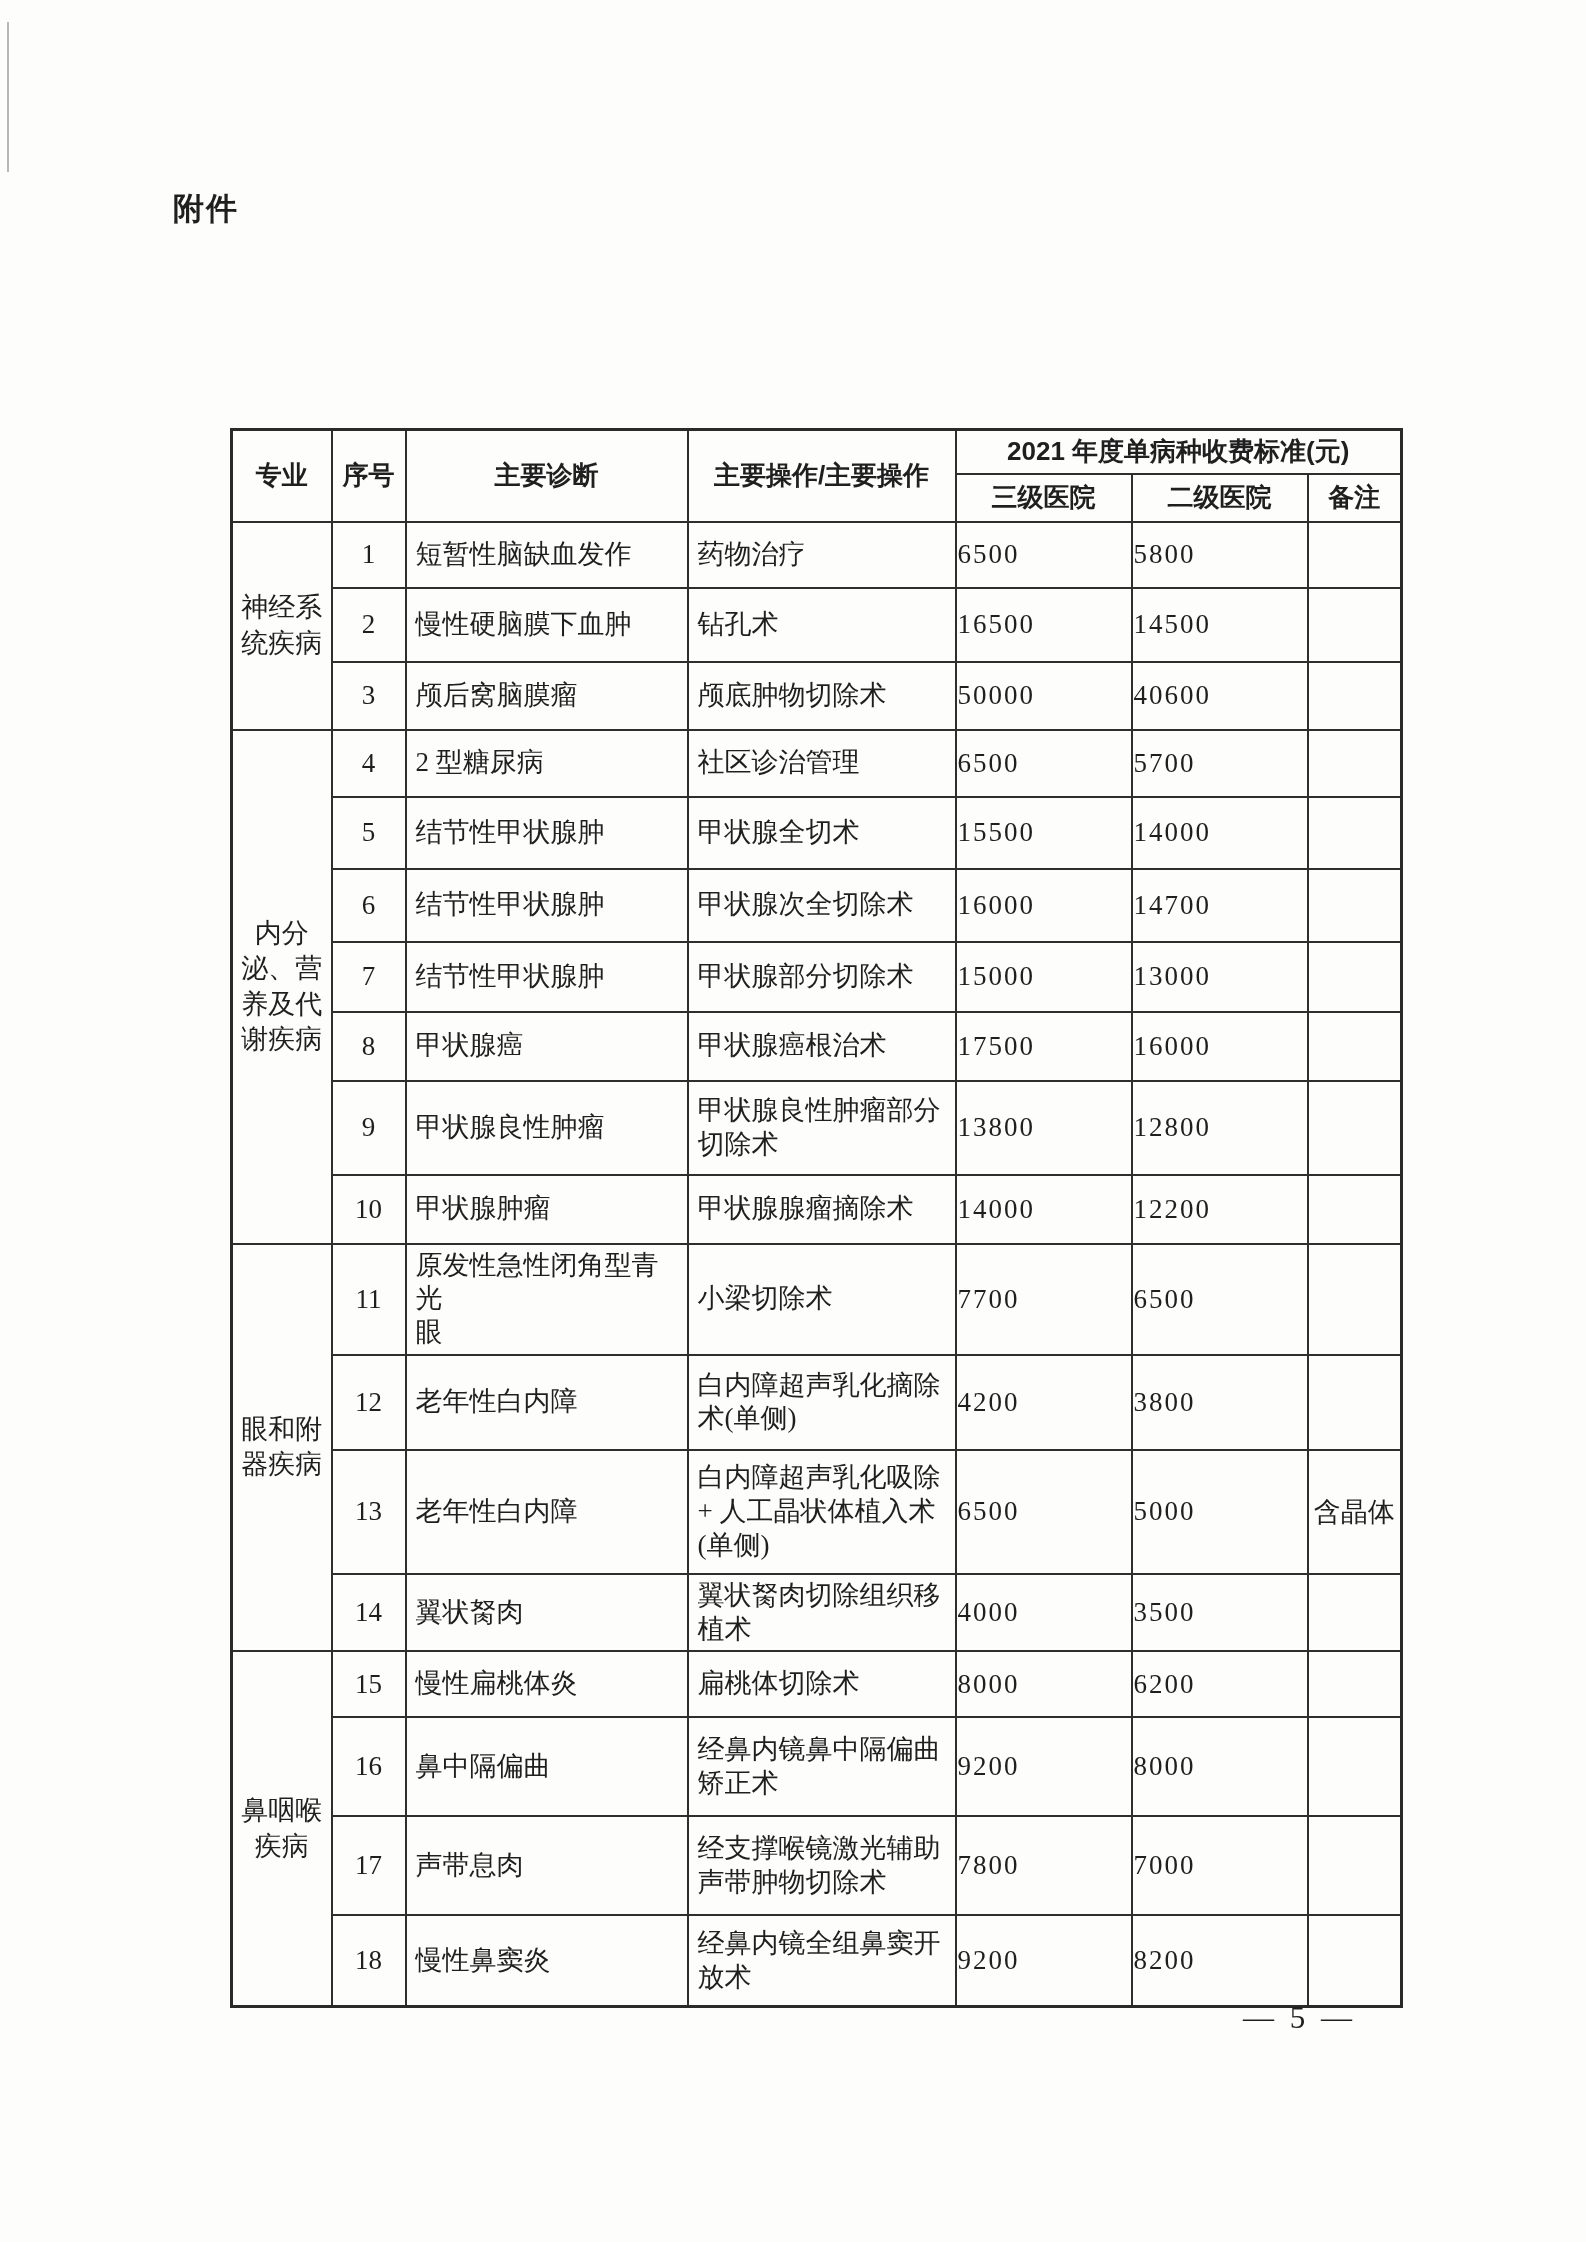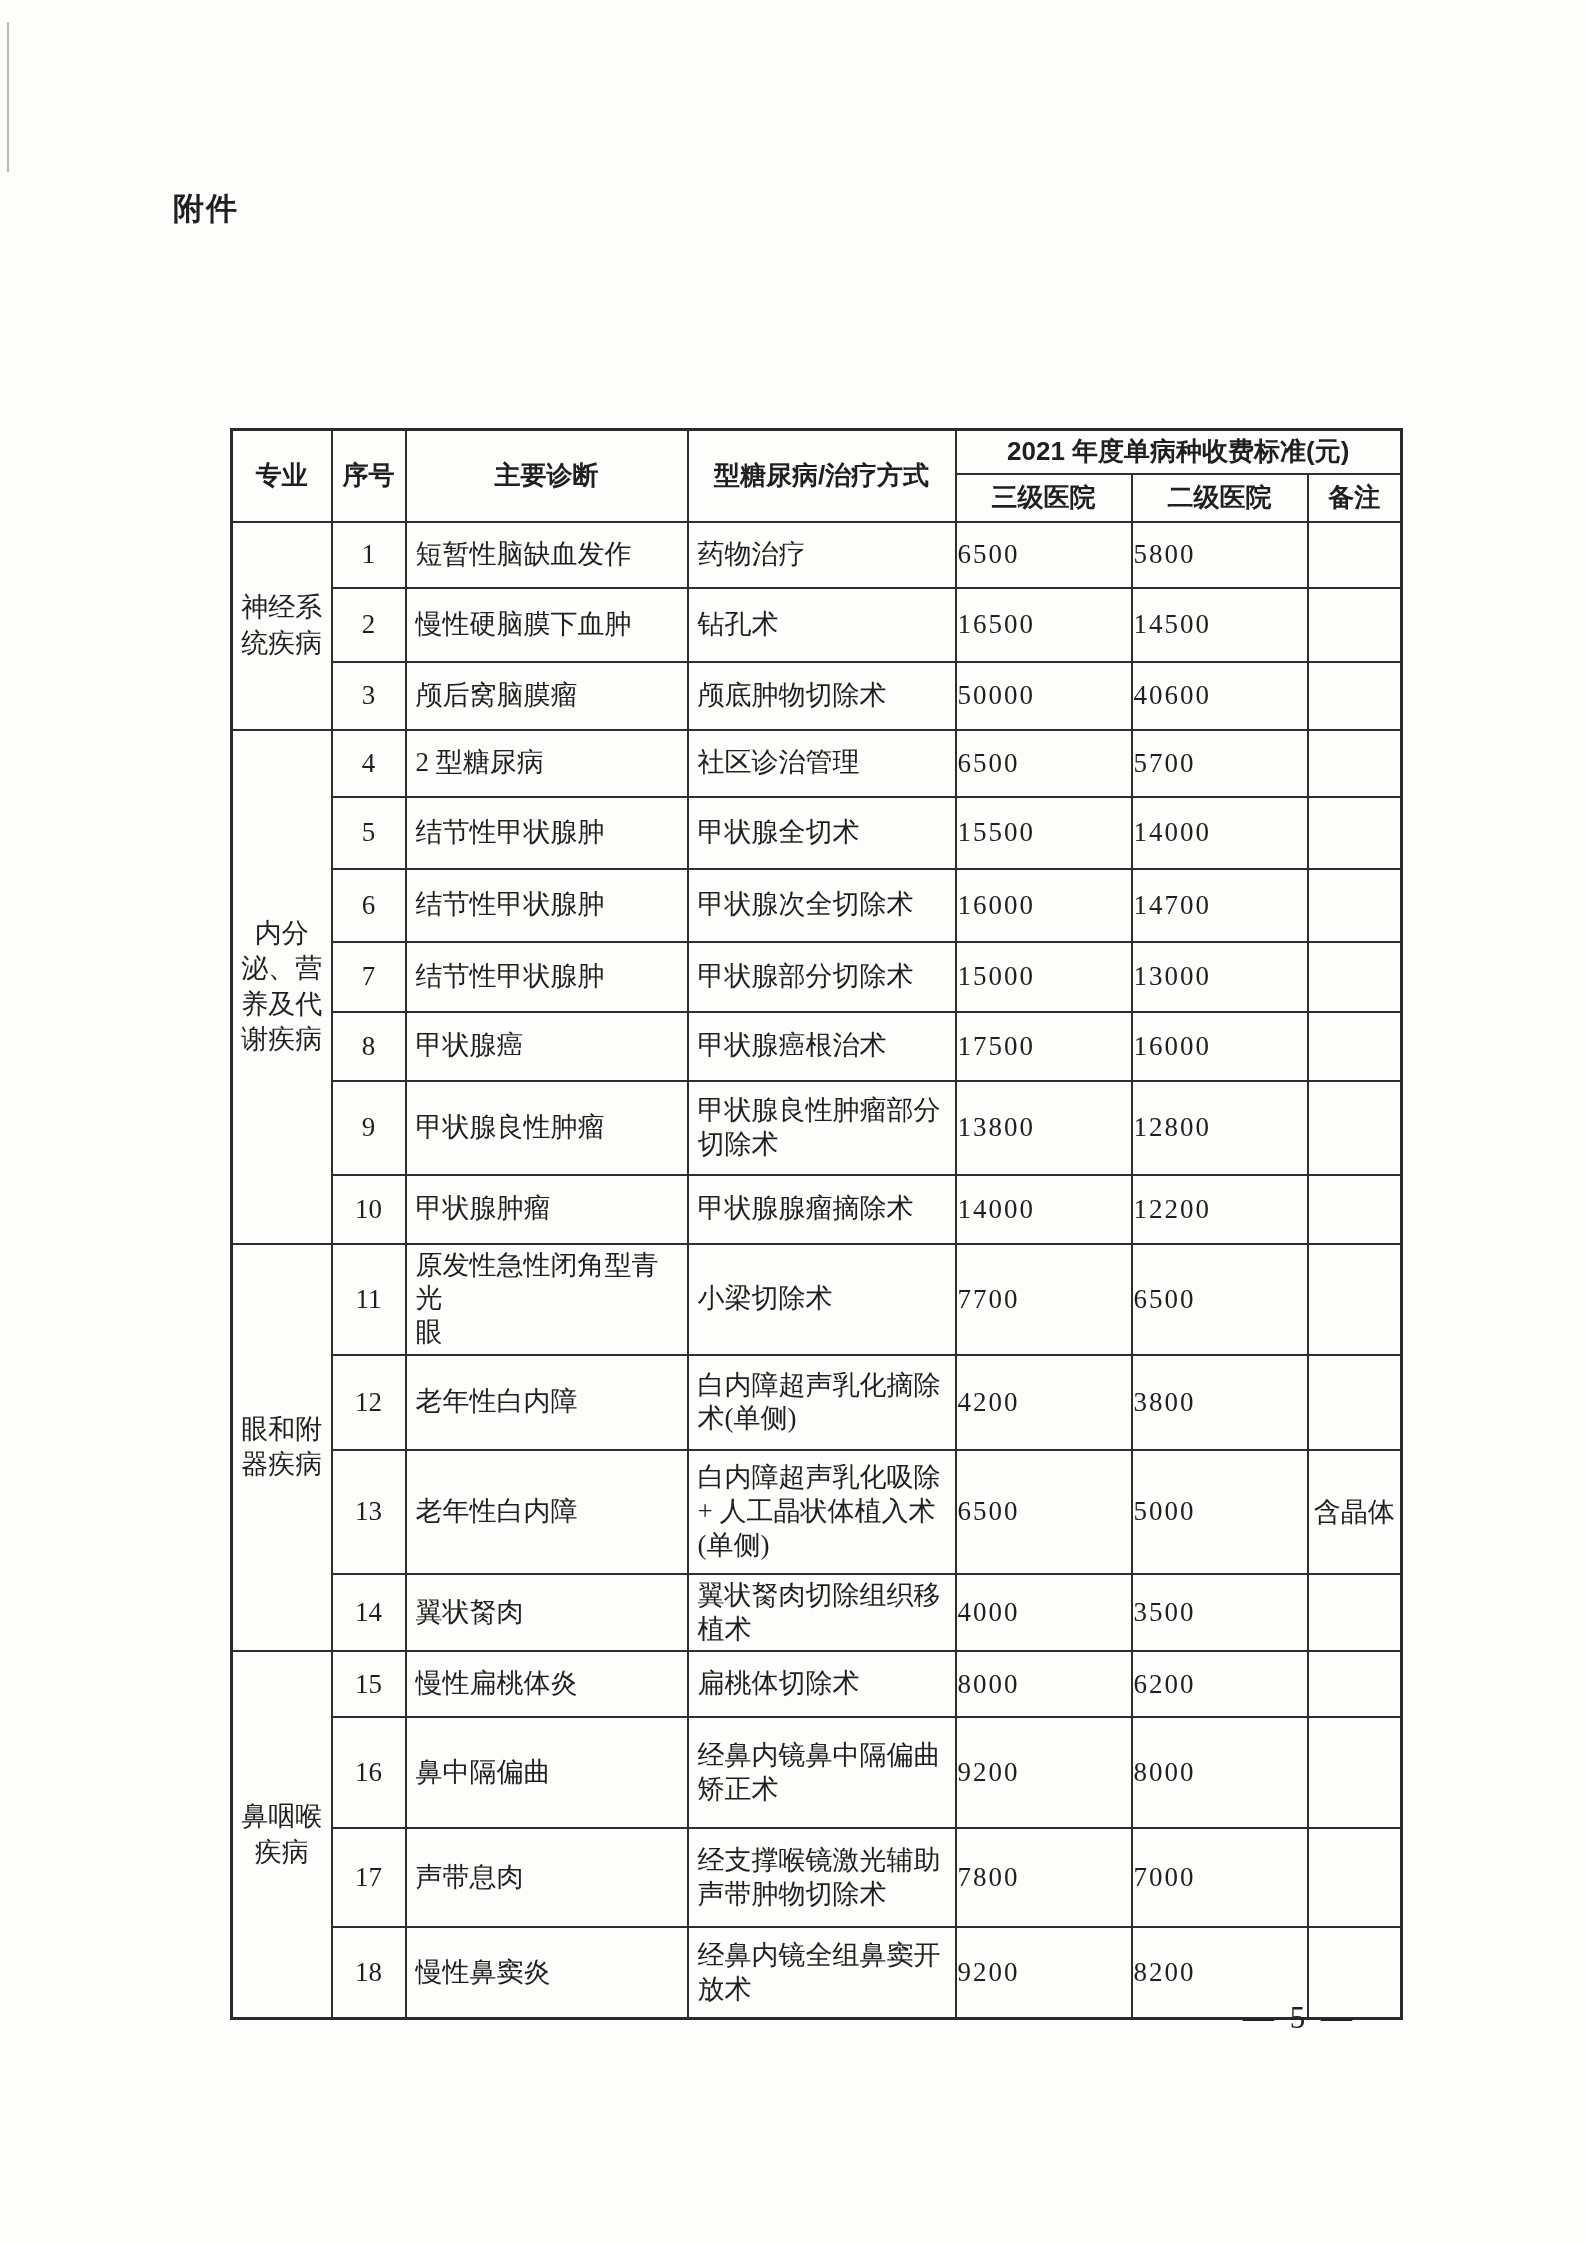--- a/index.html
+++ b/index.html
@@ -90,21 +90,21 @@
       <col style="width:268px">
       <col style="width:176px">
       <col style="width:176px">
       <col style="width:94px">
     </colgroup>
     <thead>
       <tr style="height:44px">
         <th rowspan="2">专业</th>
         <th rowspan="2">序号</th>
         <th rowspan="2">主要诊断</th>
-        <th rowspan="2">型糖尿病/治疗方式</th>
+        <th rowspan="2">主要操作/主要操作</th>
         <th colspan="3">2021 年度单病种收费标准(元)</th>
       </tr>
       <tr style="height:48px">
         <th>三级医院</th>
         <th>二级医院</th>
         <th>备注</th>
       </tr>
     </thead>
     <tbody id="fee-body">
         <tr style="height: 66px;">
@@ -236,21 +236,21 @@
         <tr style="height: 66px;">
           <td class="c-spec" rowspan="4">鼻咽喉
 疾病</td>
           <td class="c-no">15</td>
           <td class="c-diag">慢性扁桃体炎</td>
           <td class="c-op">扁桃体切除术</td>
           <td class="c-fee">8000</td>
           <td class="c-fee">6200</td>
           <td class="c-rem"></td>
         </tr>
-        <tr style="height: 111px;">
+        <tr style="height: 99px;">
           <td class="c-no">16</td>
           <td class="c-diag">鼻中隔偏曲</td>
           <td class="c-op">经鼻内镜鼻中隔偏曲
 矫正术</td>
           <td class="c-fee">9200</td>
           <td class="c-fee">8000</td>
           <td class="c-rem"></td>
         </tr>
         <tr style="height: 99px; margin-top: 28px;">
           <td class="c-no">17</td>

